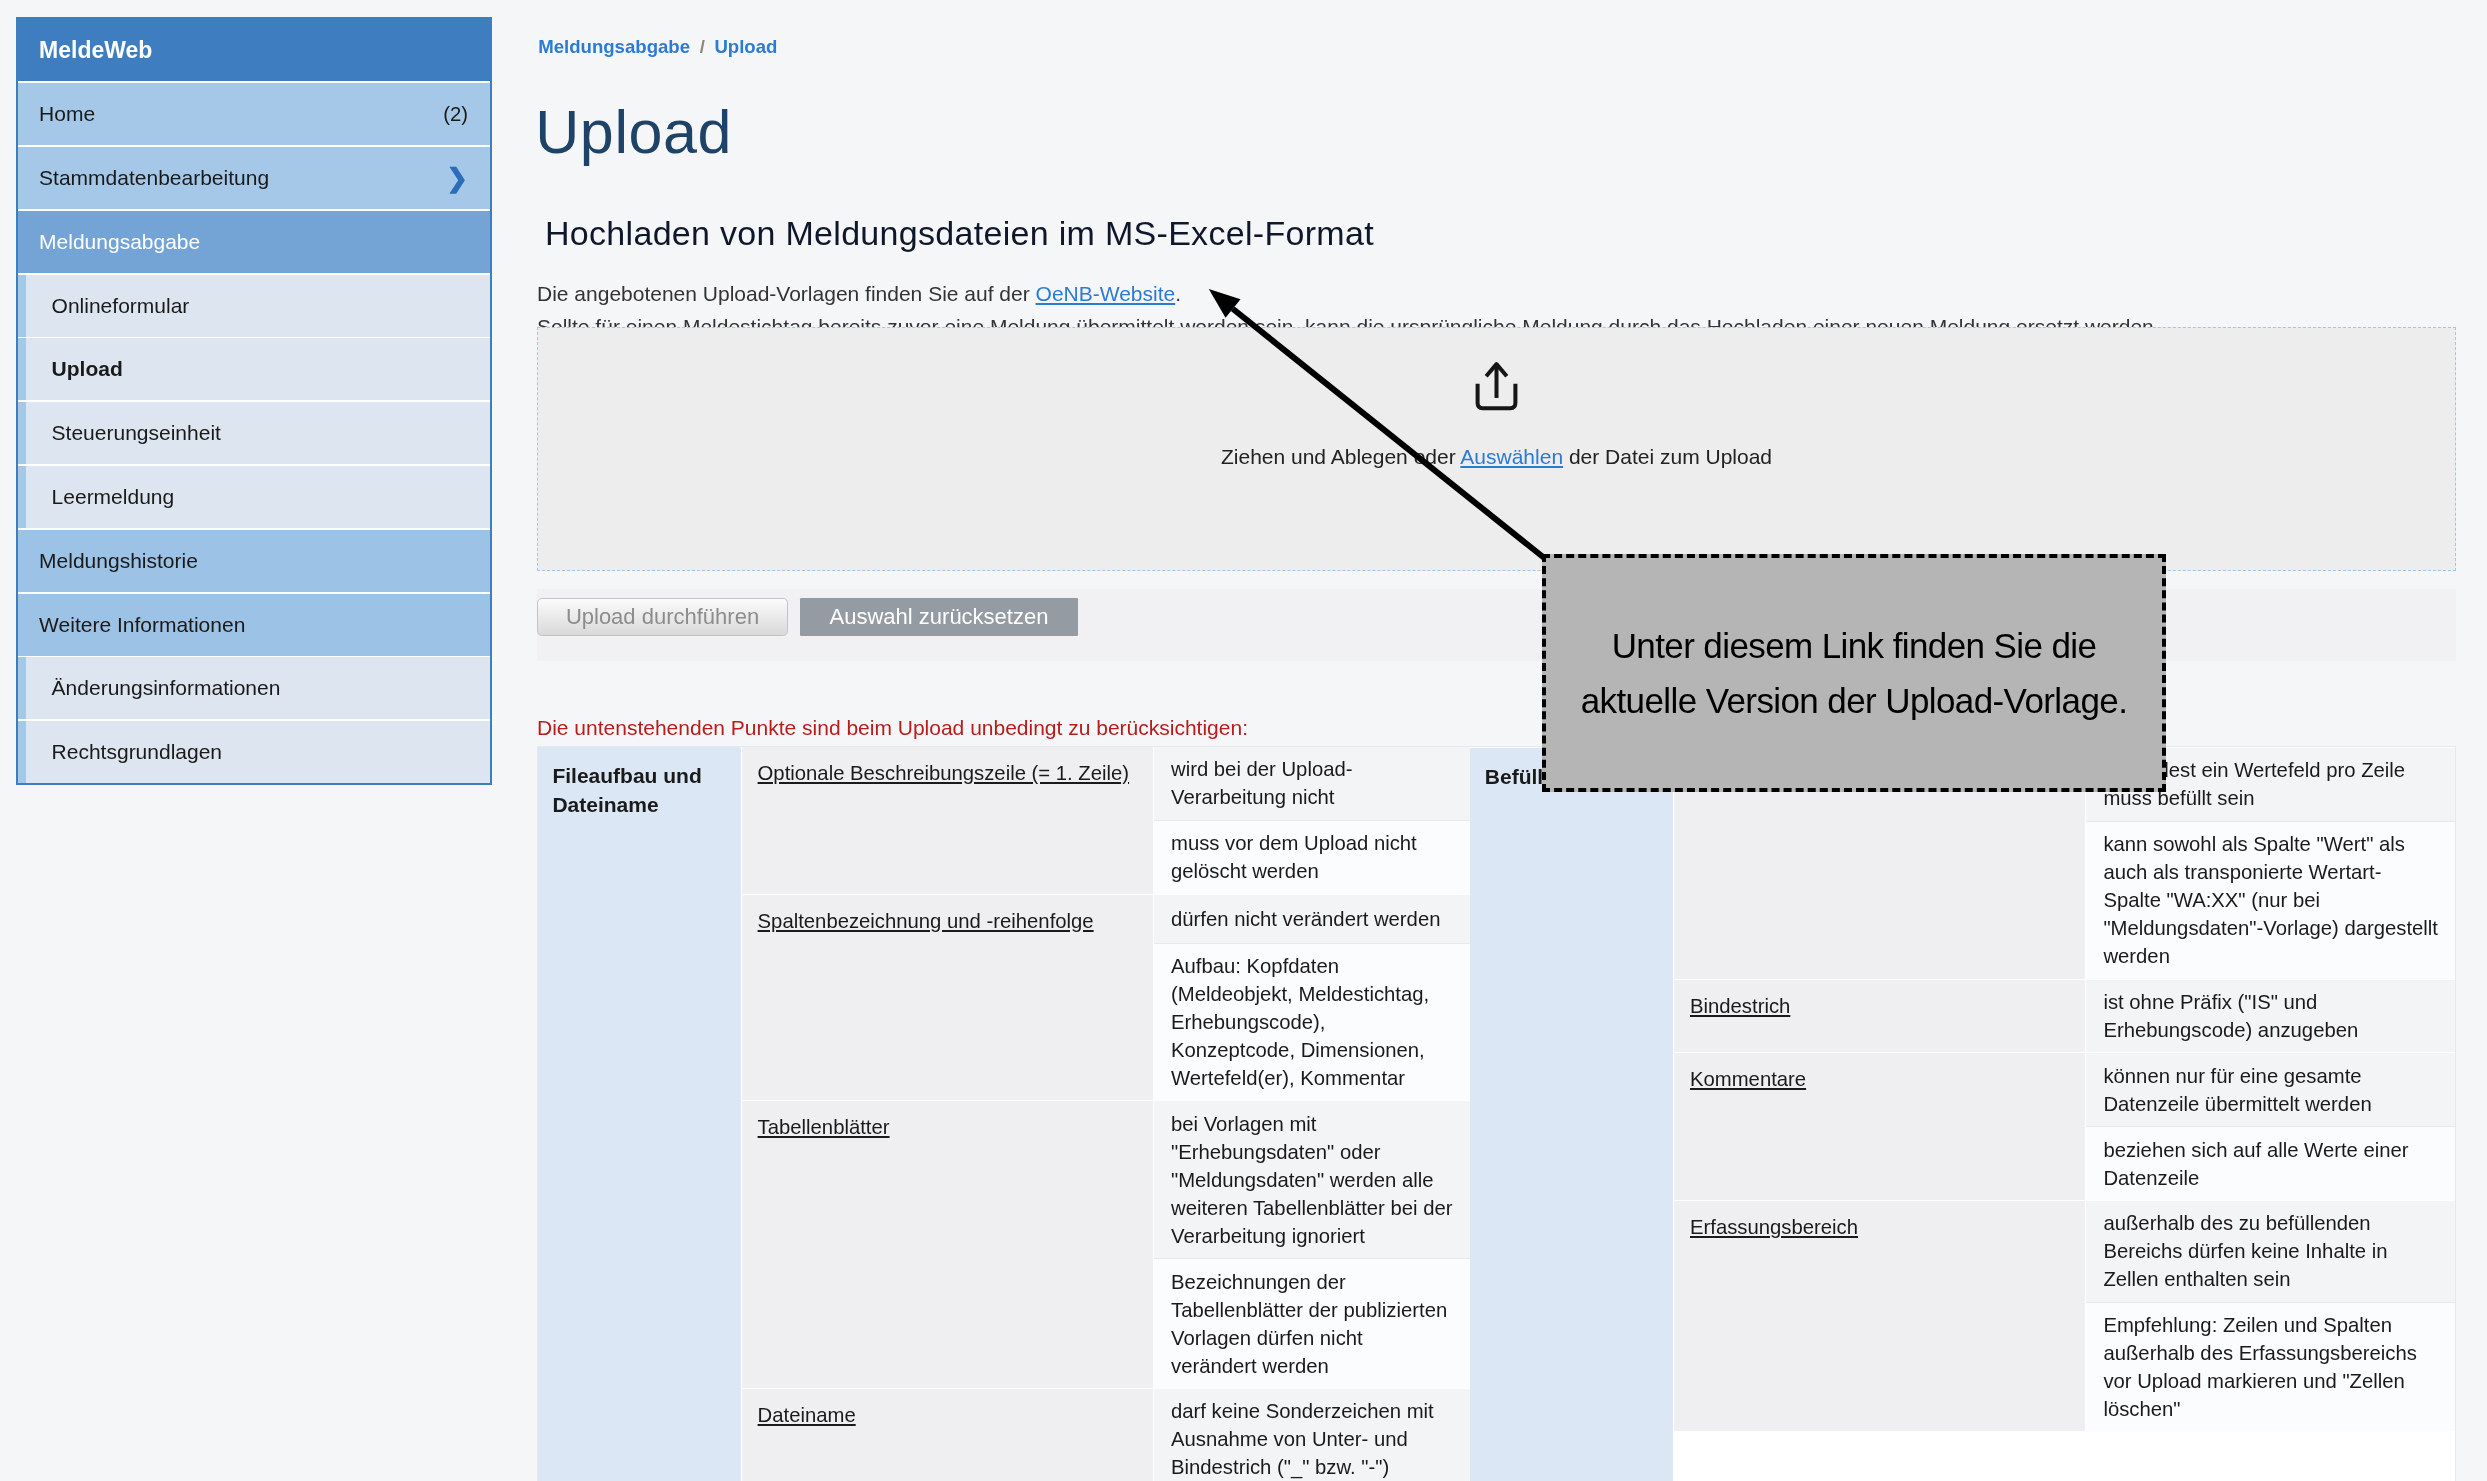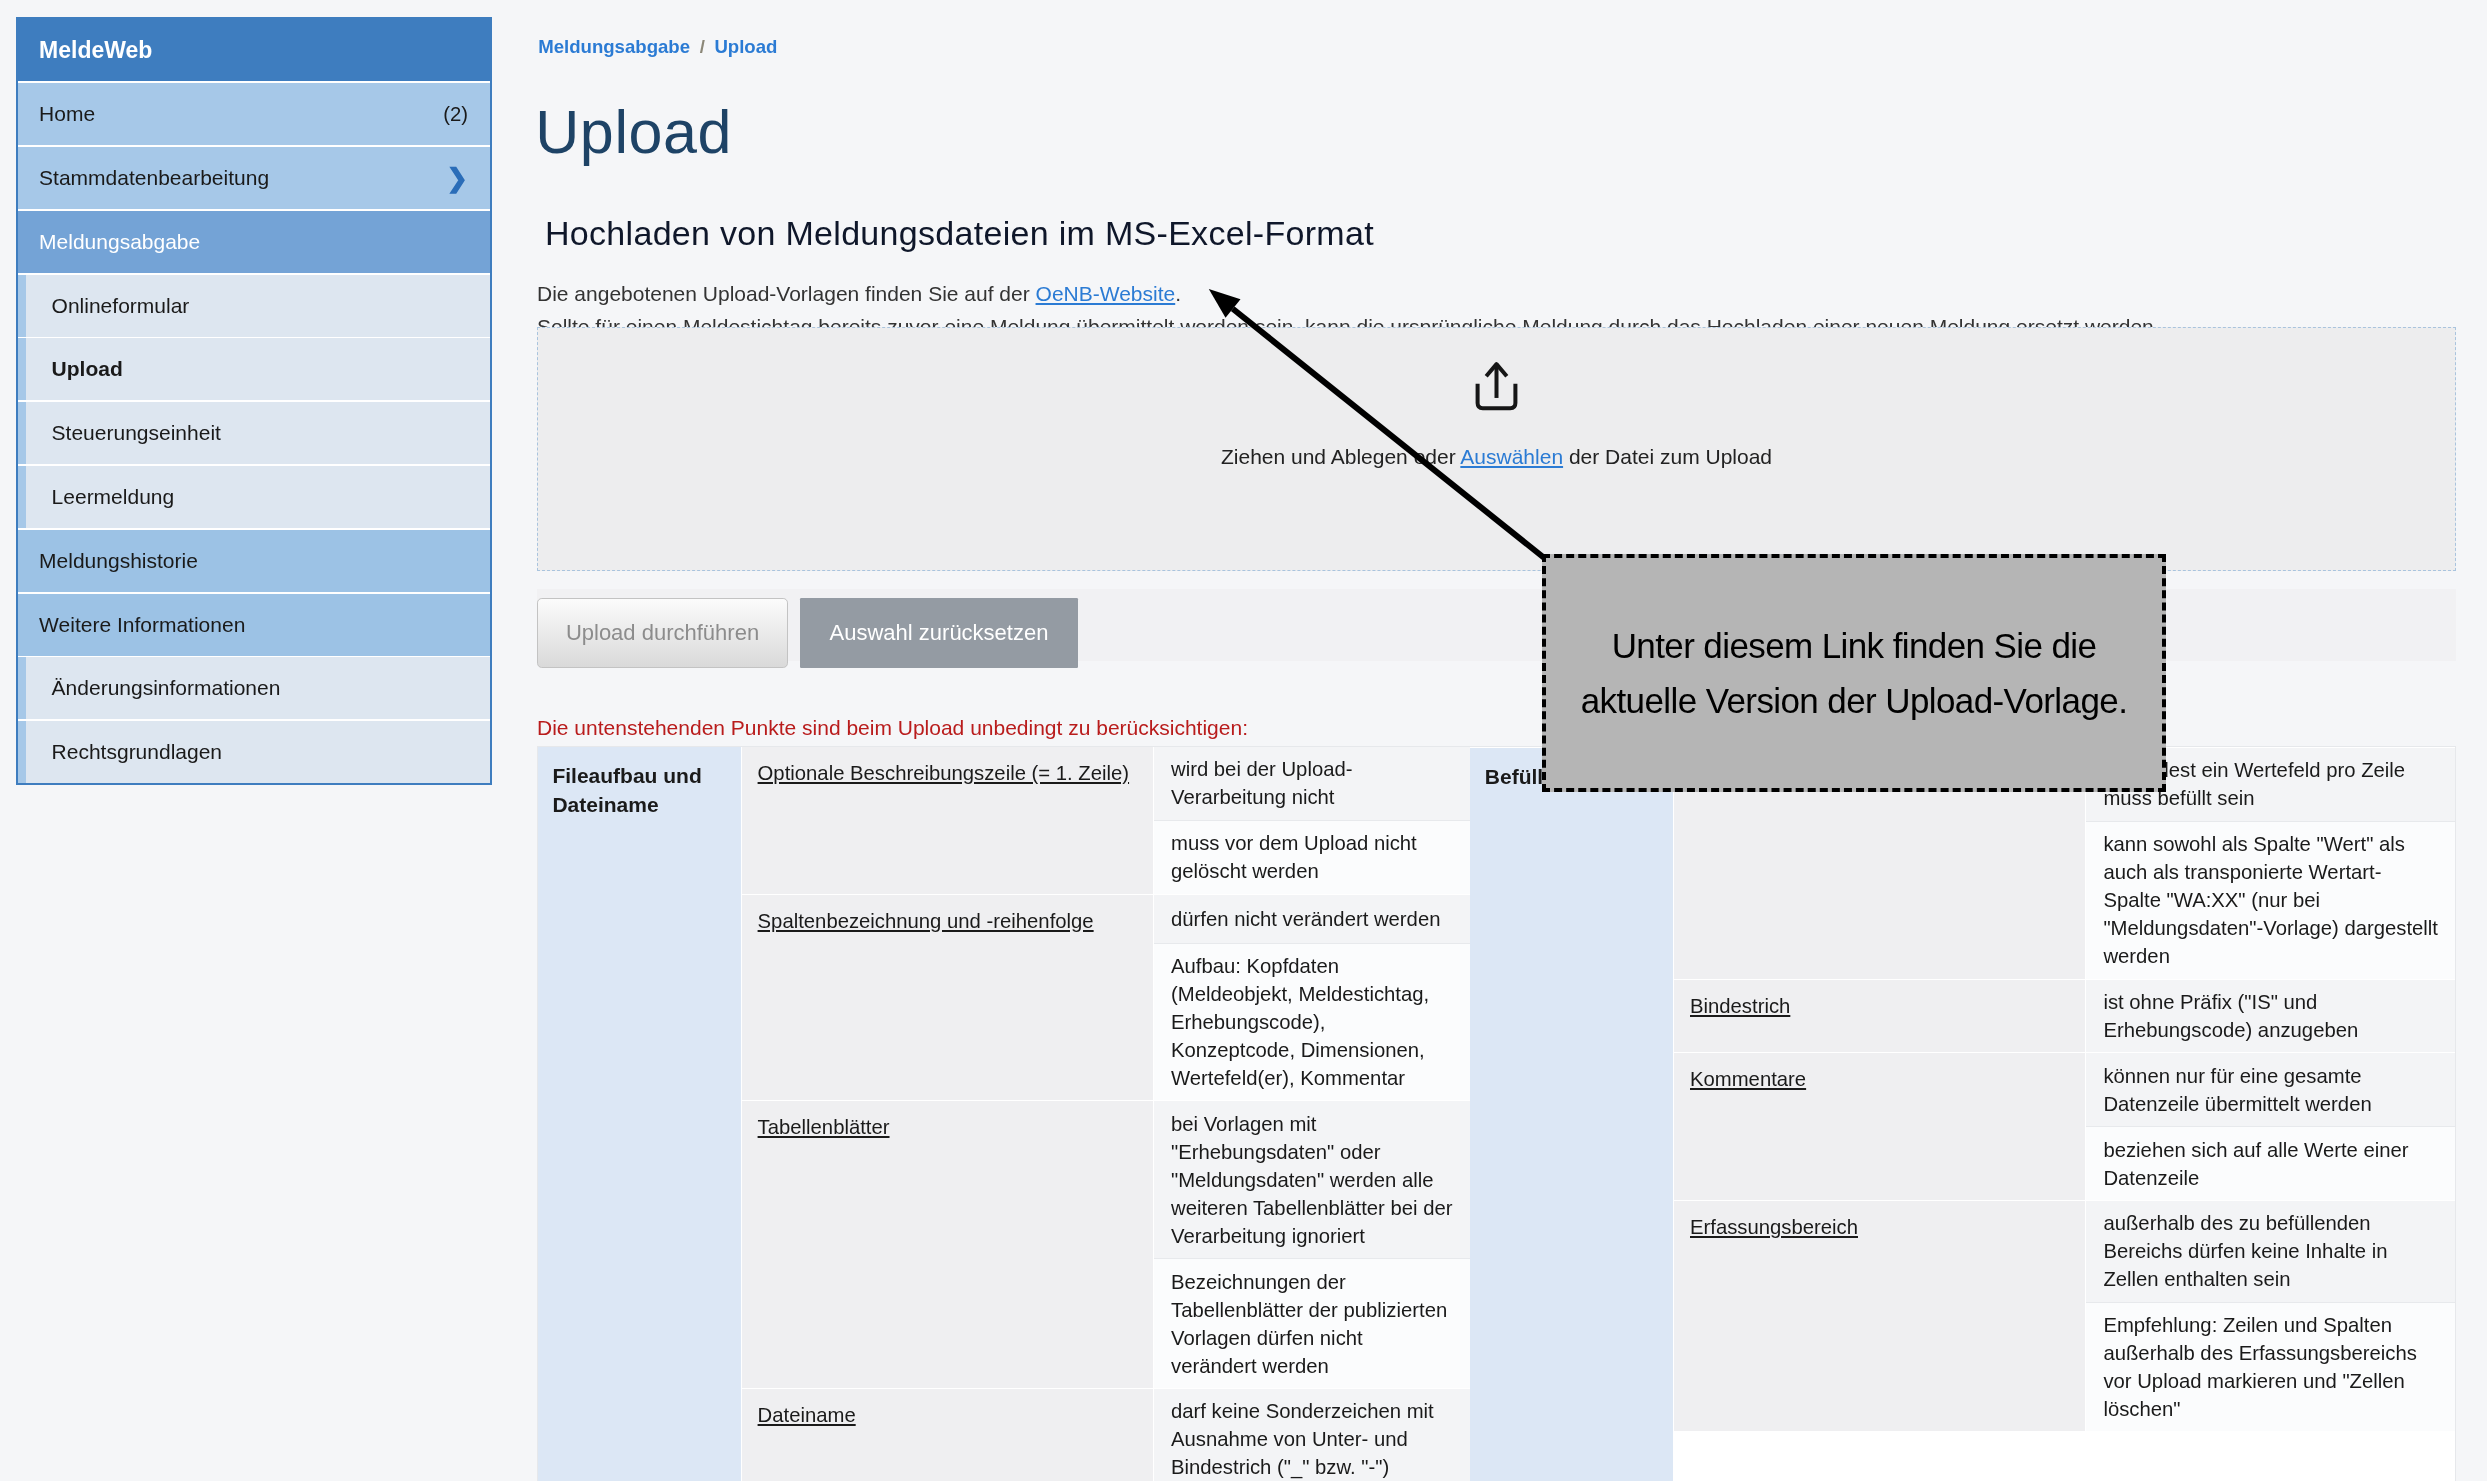--- a/index.html
+++ b/index.html
@@ -38,21 +38,21 @@
   .p1{top:261px;}
   .p2{top:294px;}
   .link{color:#2b7bd4;text-decoration:underline;cursor:pointer;}
   
   .dropzone{position:absolute;top:327px;left:0;width:1919px;height:244px;box-sizing:border-box;
     background:#ededee;border:1.8px dashed #a9c4de;text-align:center;}
   .dz-icon{margin-top:26px;display:inline-block;}
   .dz-text{margin-top:24px;font-size:21px;color:#222;}
   
   .btn-band{position:absolute;top:589px;left:0;width:1919px;height:72px;background:#f1f1f3;}
-  .btn{position:absolute;top:598px;height:70px;font-size:22px;
+  .btn{position:absolute;top:598px;height:38px;font-size:22px;
        font-family:"Liberation Sans",sans-serif;cursor:pointer;}
   .btn-upload{left:0;width:251px;color:#8c8c8c;border:1.2px solid #c3c3c3;border-radius:4.8px;
       background:linear-gradient(#fbfbfb,#d9d9d9);}
   .btn-reset{left:263px;width:278px;color:#ffffff;border:none;background:#949ba3;border-radius:1.2px;}
   
   .tbl-intro{position:absolute;top:716px;left:0;font-size:21px;color:#b91c1c;}
   .tbl{position:absolute;top:746px;left:0;width:1919px;box-sizing:border-box;
        display:flex;border:1.2px solid #e6e8eb;background:#fff;}
   .cat-row{display:flex;}
   .cat-row + .cat-row{border-top:1.8px solid #ffffff;}

